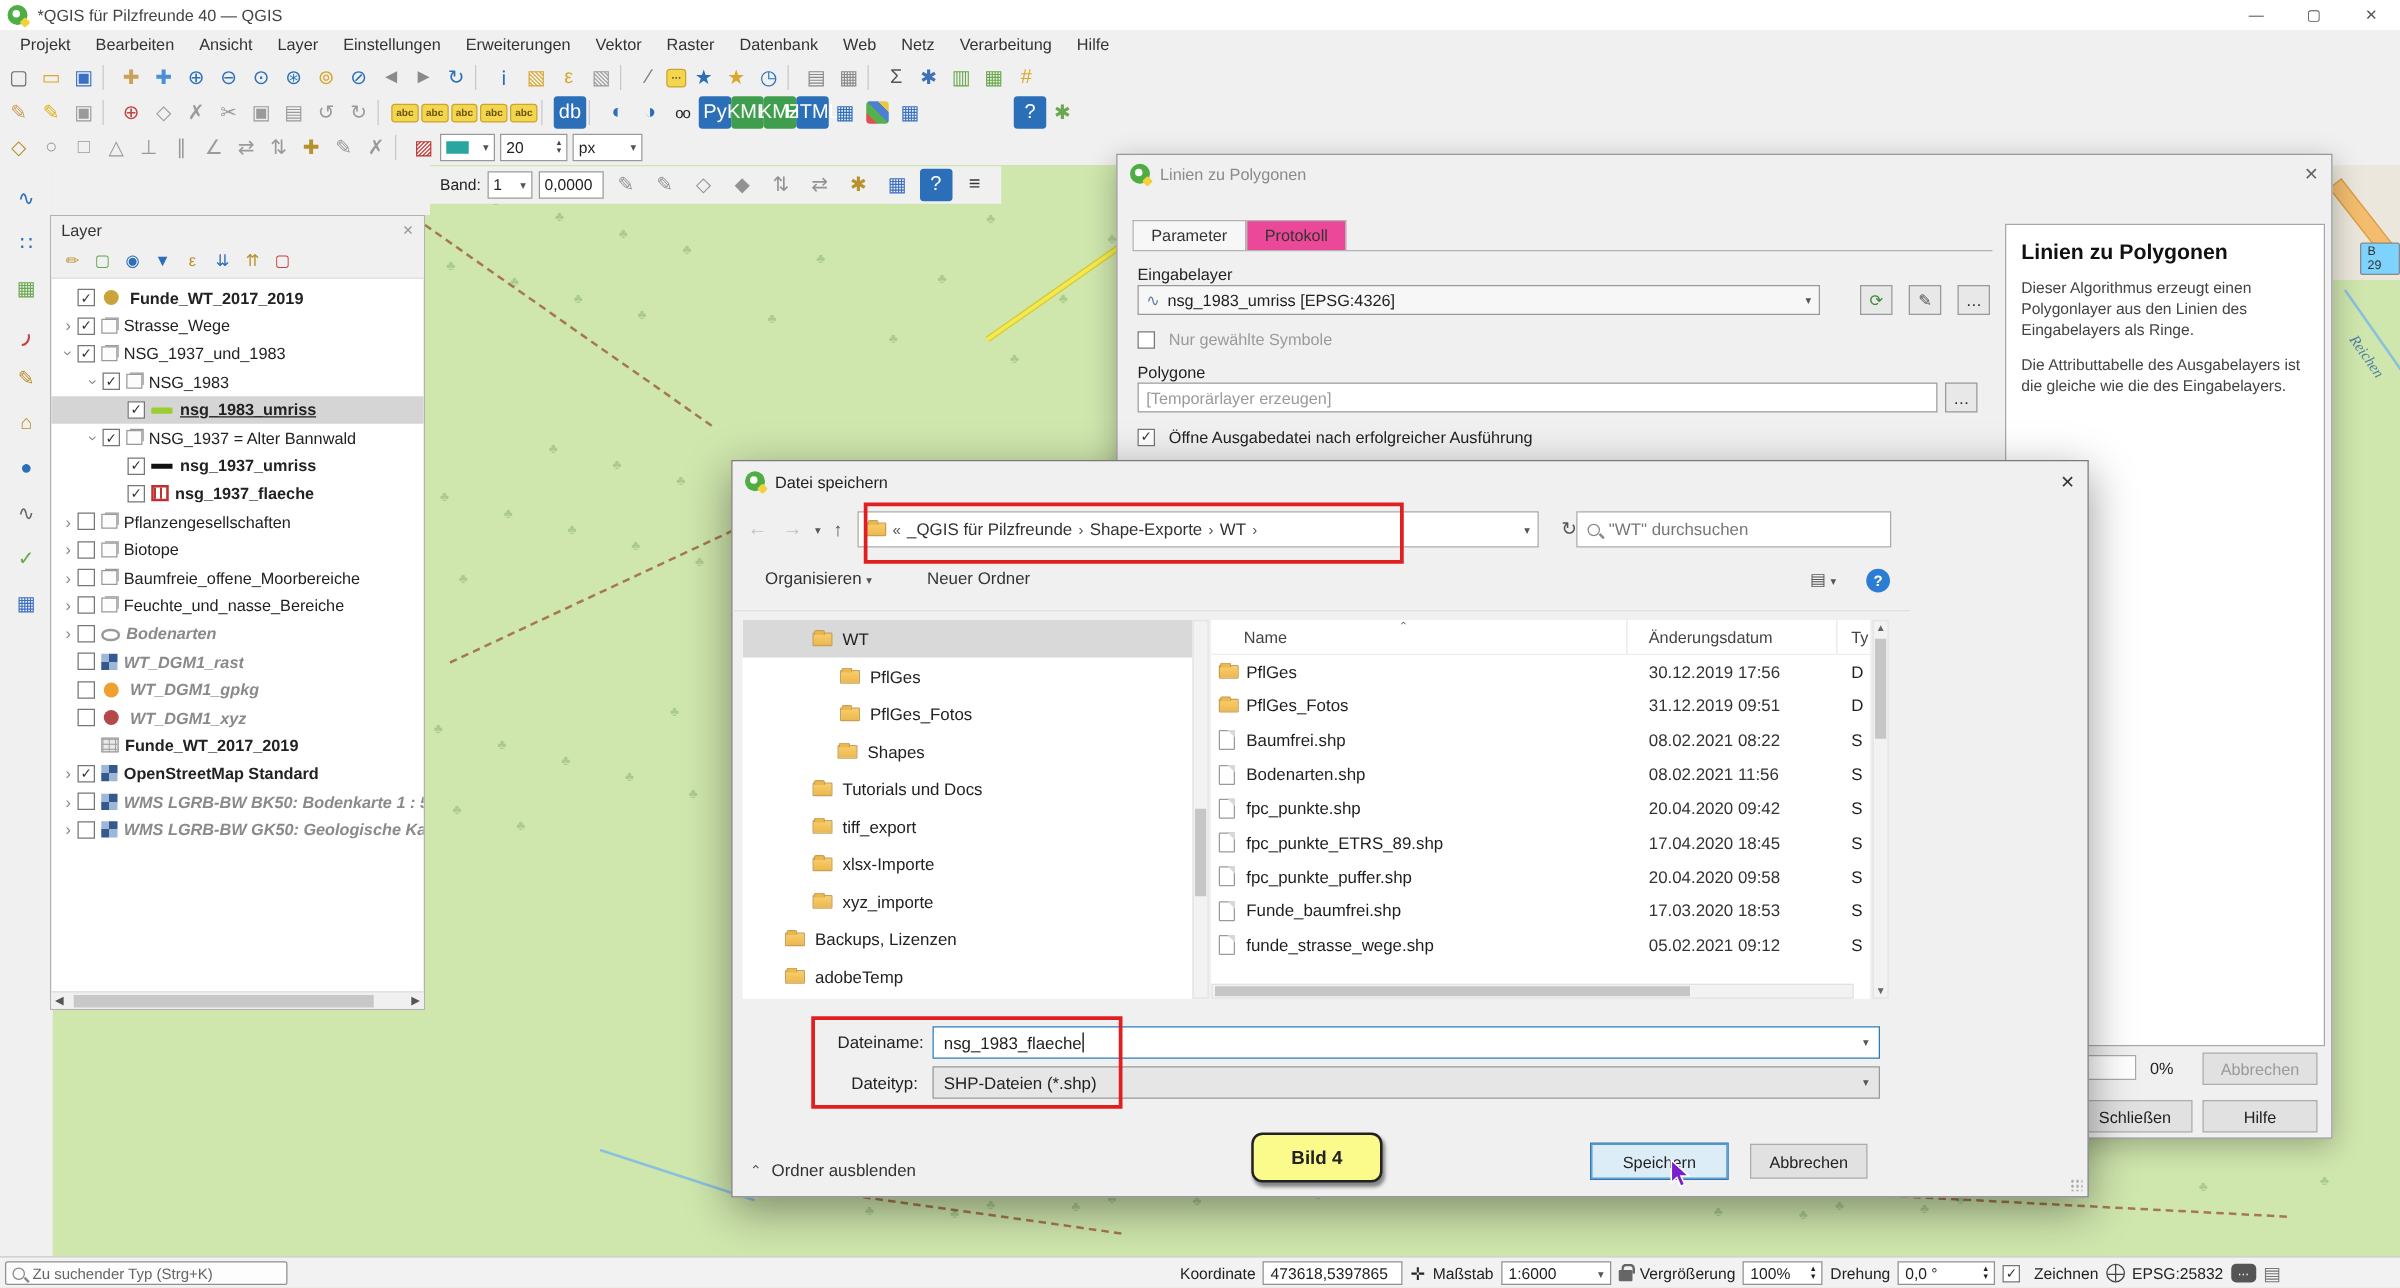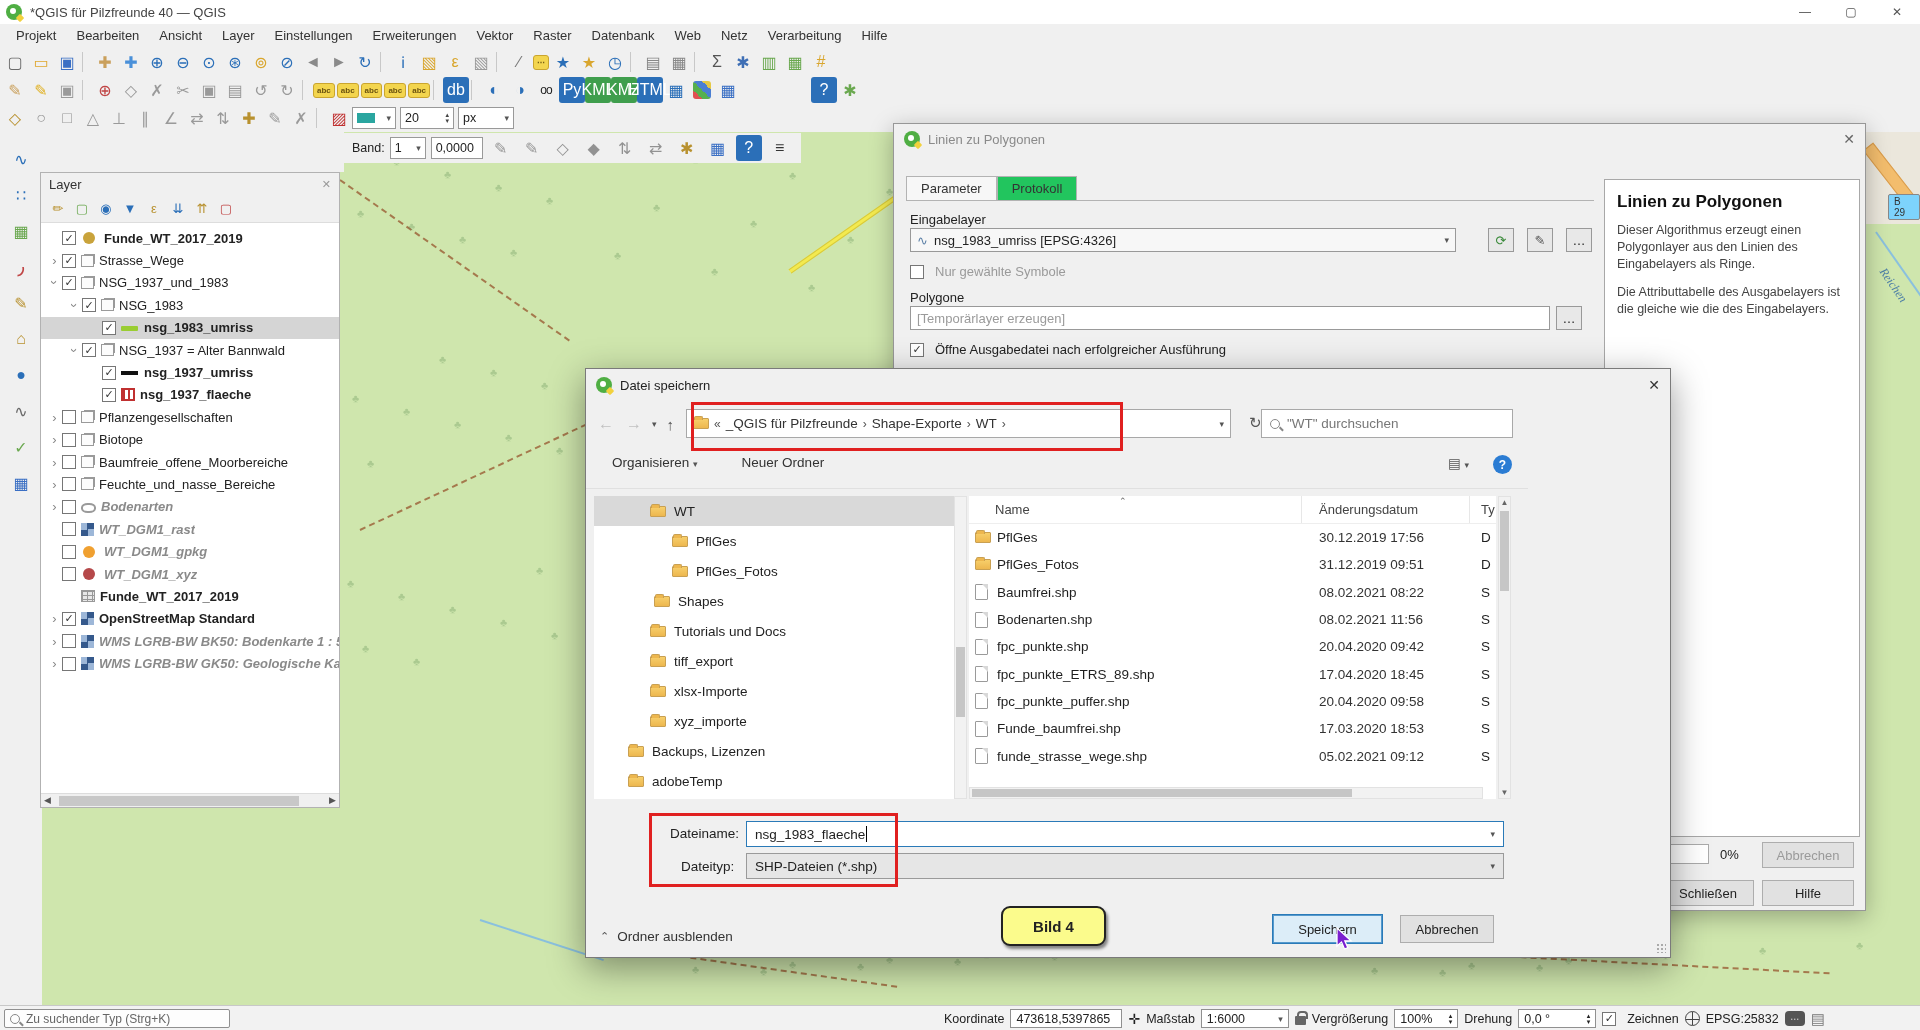--- a/index.html
+++ b/index.html
@@ -64,31 +64,31 @@
 .lic.pt-olive::after{background:#c9a33b}
 .lic.pt-orange::after{background:#f0a030}
 .lic.pt-red::after{background:#b5484a}
 .lic.line-green::after{content:"";position:absolute;left:0;top:5px;width:17px;height:5px;background:#9acd32;border-radius:1px}
 .lic.line-black::after{content:"";position:absolute;left:0;top:5px;width:17px;height:4px;background:#111}
 .lic.hatch-red{width:14px;height:13px;border:2px solid #c03030;background:repeating-linear-gradient(90deg,#c03030 0 2px,#fff 2px 5px)}
 .lic.poly{width:15px;height:10px;border:2px solid #9a9a9a;border-radius:45%;margin-top:2px}
 .lic.rast{width:13px;height:13px;background:conic-gradient(#35598c 0 25%,#9db7d8 0 50%,#35598c 0 75%,#9db7d8 0)}
 .lic.table{width:14px;height:12px;background:#e8e8e8;border:1px solid #999;background-image:linear-gradient(#999 1px,transparent 1px),linear-gradient(90deg,#999 1px,transparent 1px);background-size:5px 4px}
 .ll{white-space:nowrap;overflow:hidden}
-.ll.b{font-weight:bold}.ll.i{font-style:italic}.ll.u{}.ll.ghost{color:#8a8a8a}
+.ll.b{font-weight:bold}.ll.i{font-style:italic}.ll.u{text-decoration:underline}.ll.ghost{color:#8a8a8a}
 .phscroll{height:14px;background:#f0f0f0;border-top:1px solid #ddd;position:relative}
 .phscroll .larr,.phscroll .rarr{position:absolute;top:1px;font-size:9px;color:#555}
 .phscroll .larr{left:3px}.phscroll .rarr{right:3px}
 .phscroll .thumb{position:absolute;left:18px;top:2px;width:240px;height:10px;background:#c8c8c8}
 
 .ldlg{position:absolute;left:893px;top:123px;width:973px;height:788px;background:#f0f0f0;border:1px solid #979797;box-shadow:0 6px 22px rgba(0,0,0,.28);z-index:6}
 .ldlg .dtitle{height:30px;display:flex;align-items:center;gap:8px;padding:0 10px;color:#8a8a8a;font-size:13px}
 .ldlg .dtitle .x{margin-left:auto;color:#666;font-size:14px}
 .tabs{position:absolute;left:12px;top:52px;display:flex;font-size:13px}
-.tab{padding:4px 14px;border:1px solid #b3b3b3;border-bottom:none;background:#22c55e;color:#333}
+.tab{padding:4px 14px;border:1px solid #b3b3b3;border-bottom:none;background:#ec4899;color:#333}
 .tab.act{background:#f7f7f7;position:relative;z-index:2}
 .tabline{position:absolute;left:12px;top:76px;width:688px;border-top:1px solid #b3b3b3}
 .flabel{position:absolute;font-size:13px;color:#222}
 .fcombo{position:absolute;height:24px;background:#f7f7f7;border:1px solid #999;display:flex;align-items:center;gap:6px;padding:0 6px;font-size:13px}
 .sqbtn{position:absolute;width:26px;height:24px;border:1px solid #999;background:#e8e8e8;display:flex;align-items:center;justify-content:center;font-size:13px}
 .ghosttext{color:#9a9a9a}
 .cline{position:absolute;display:flex;align-items:center;gap:6px;font-size:13px}
 .descpanel{position:absolute;left:710px;top:55px;width:256px;height:658px;background:#fff;border:1px solid #a8a8a8;padding:12px 12px;overflow:hidden}
 .descpanel h2{font-size:17px;margin-bottom:10px;color:#111}
 .descpanel p{font-size:12.5px;color:#444;line-height:1.35;margin-bottom:11px}
@@ -658,21 +658,21 @@
         <div class="trow" style="padding-left:78px">
           <span class="fold"></span>
           <span>PflGes</span>
         </div>
 
         <div class="trow" style="padding-left:78px">
           <span class="fold"></span>
           <span>PflGes_Fotos</span>
         </div>
 
-        <div class="trow" style="padding-left:60px">
+        <div class="trow" style="padding-left:76px">
           <span class="fold"></span>
           <span>Shapes</span>
         </div>
 
         <div class="trow" style="padding-left:56px">
           <span class="fold"></span>
           <span>Tutorials und Docs</span>
         </div>
 
         <div class="trow" style="padding-left:56px">

